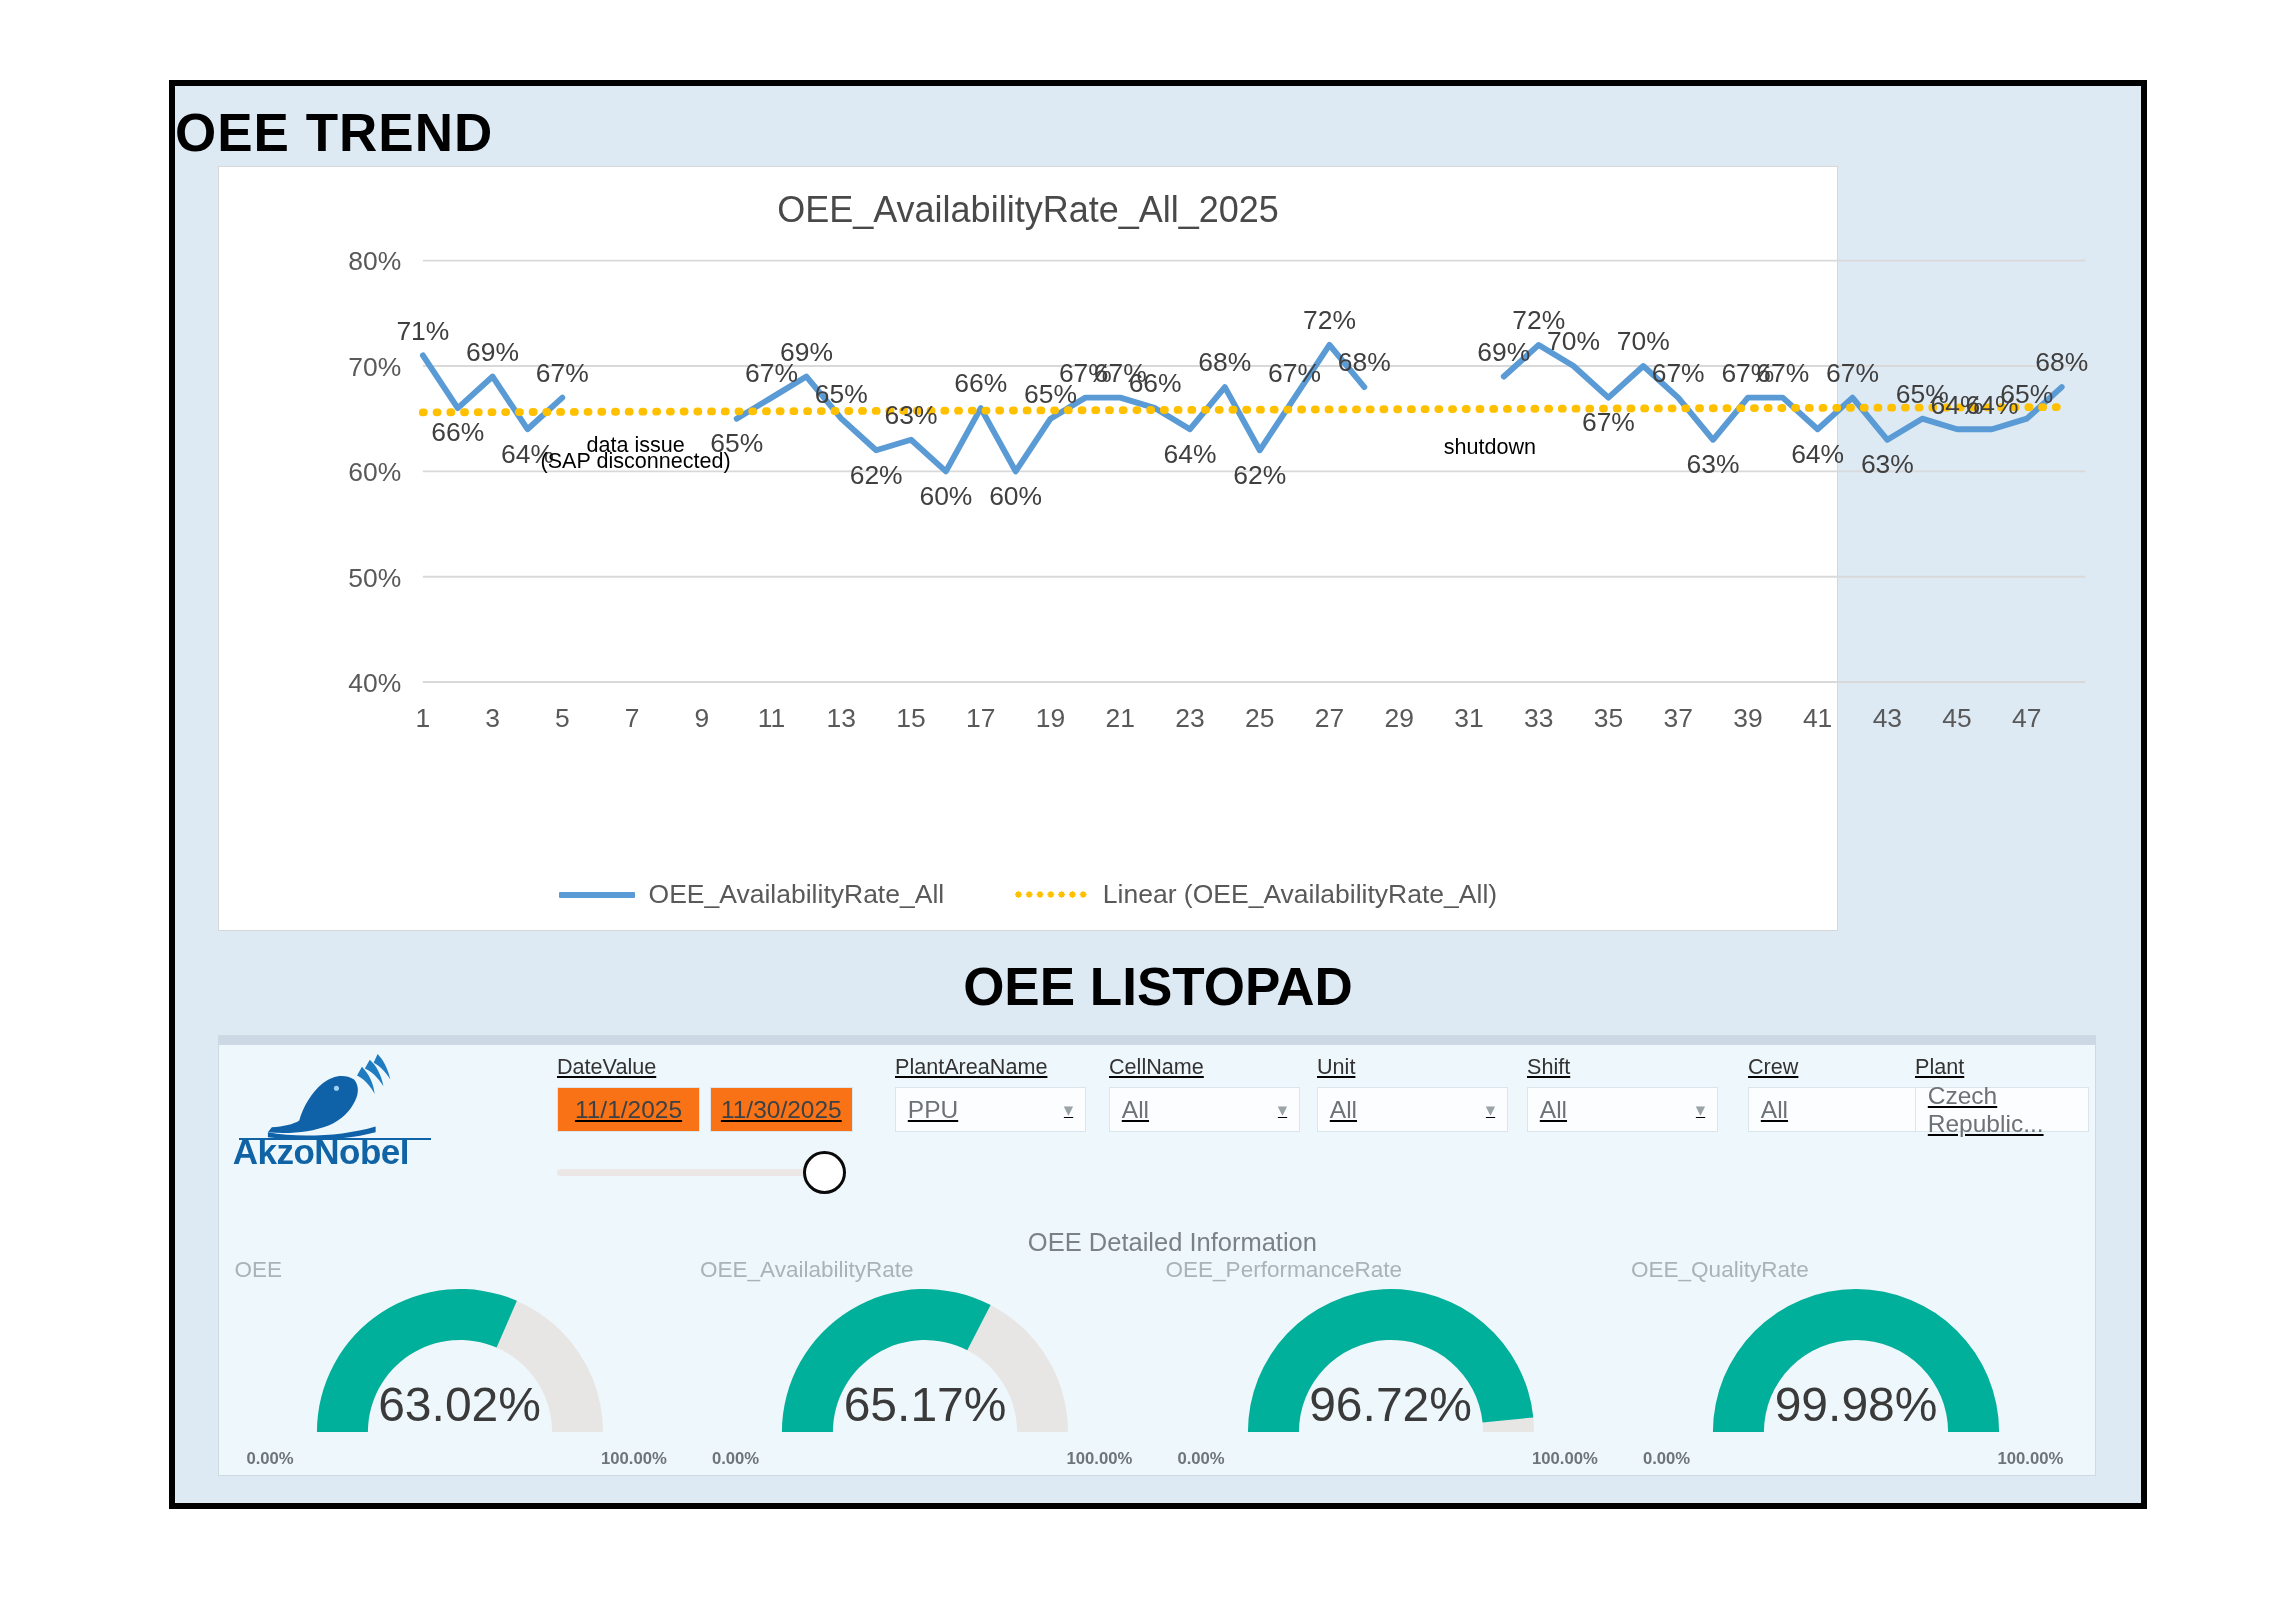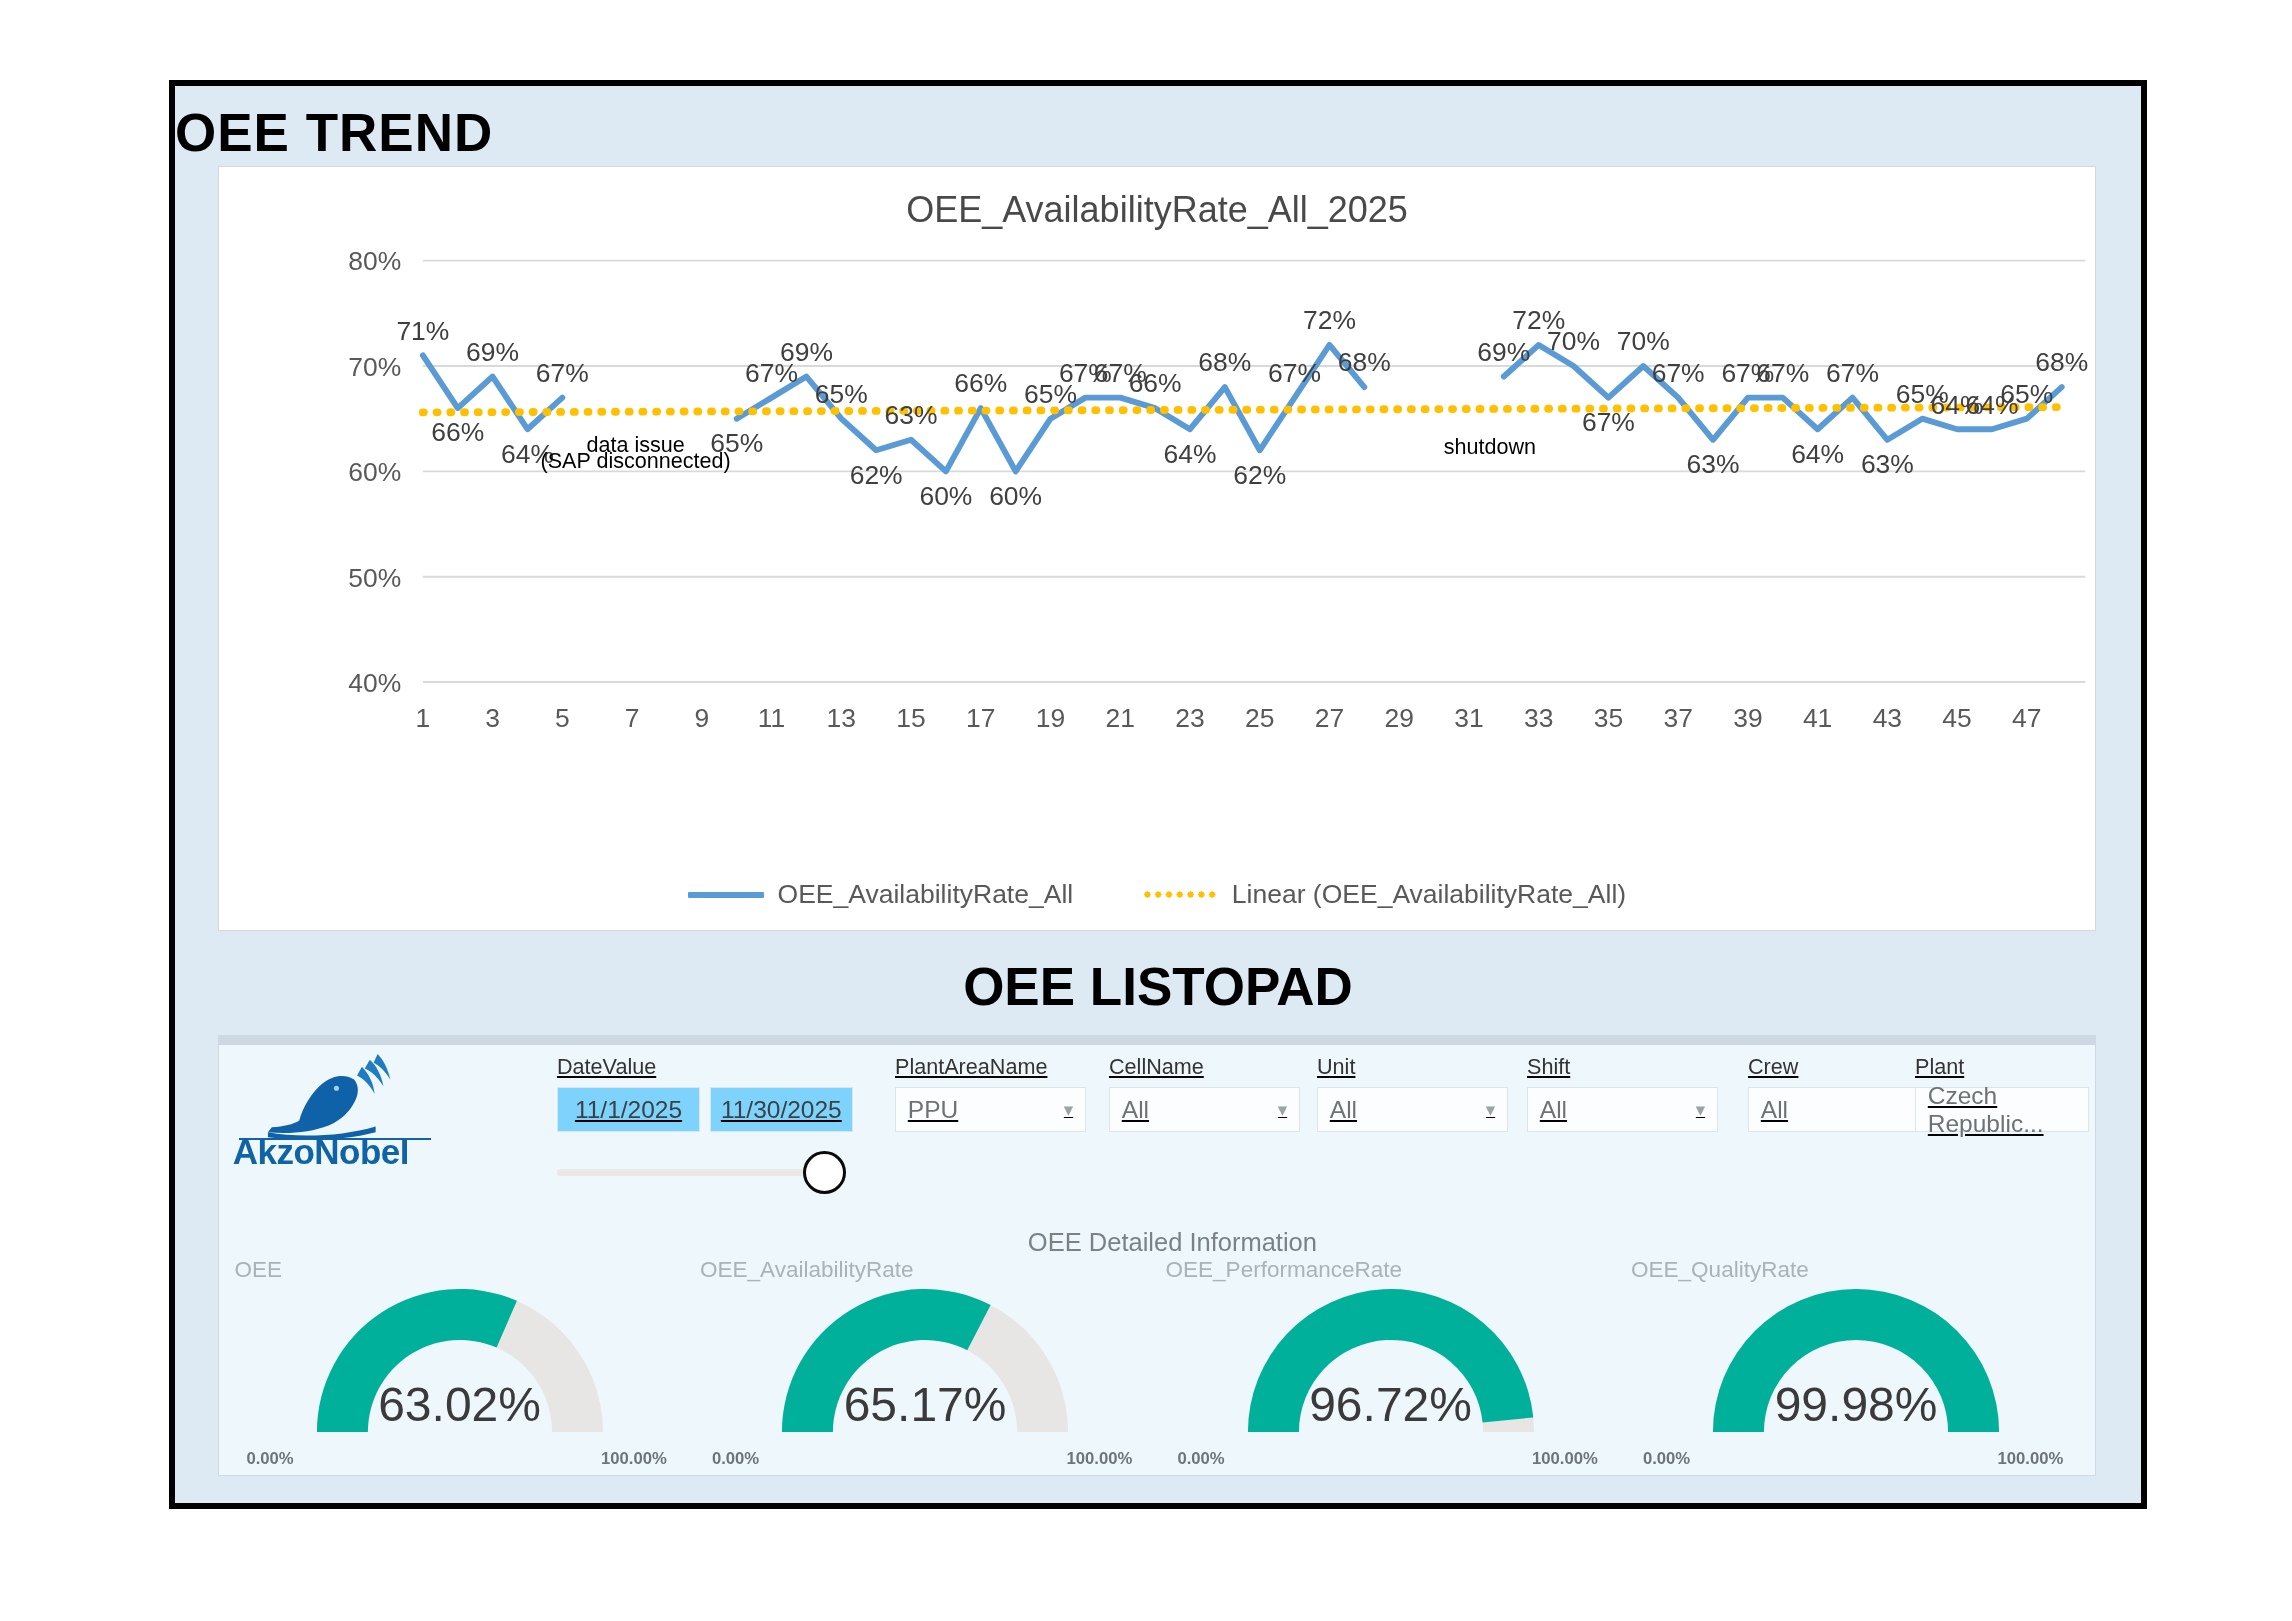--- a/index.html
+++ b/index.html
@@ -24,21 +24,21 @@
   .trend-title {
     position: absolute; left: 0; top: 15.7px; width: 100%;
     font-size: 53px; font-weight: bold; color: #000;
     letter-spacing: 1px;
   }
 
   
   .chart-card {
     position: absolute;
     left: 43px; top: 80px;
-    width: 1878px; height: 765px;
+    width: 1620px; height: 765px;
     background: #ffffff;
     border: 1px solid #d7d7d7;
   }
   .chart-subtitle {
     position: absolute; left: 0; top: 21.6px; width: 100%;
     text-align: center; font-size: 36px; color: #494949;
   }
   .plot {
     position: absolute;
     left: 0px; top: 74px;
@@ -96,21 +96,21 @@
   .slicer { position:absolute;text-decoration:underline; }
   .slicer-label { font-size: 21.6px; color:#333; margin-bottom: 7.8px; white-space:nowrap;}
   .slicer-box {
     height: 45px; background:#fbfdfe; border:1px solid #dbe6ec;
     display:flex; align-items:center; padding: 0 11.8px;
     font-size: 24.5px; color:#6d7276;
   }
   .slicer-box .chev { margin-left:auto; color:#9aa3a8; font-size: 18.6px; }
   .date-pair { display:flex; gap: 9.8px; }
   .date-box {
-    width: 143px; height: 45px; background:#7dd3fc; border:1px solid #dbe6ec;
+    width: 143px; height: 45px; background:#f97316; border:1px solid #dbe6ec;
     display:flex; align-items:center; justify-content:center;
     font-size: 24.5px; color:#3b4145;
   }
   .slider-track {
     position:absolute; left: 338px; top: 133px;
     width: 274px; height: 6.9px; background: #ece7e7; border-radius: 3.9px;
   }
   .slider-knob {
     position:absolute; left: 584px; top: 115px;
     width: 43px; height: 43px; border-radius:50%;

